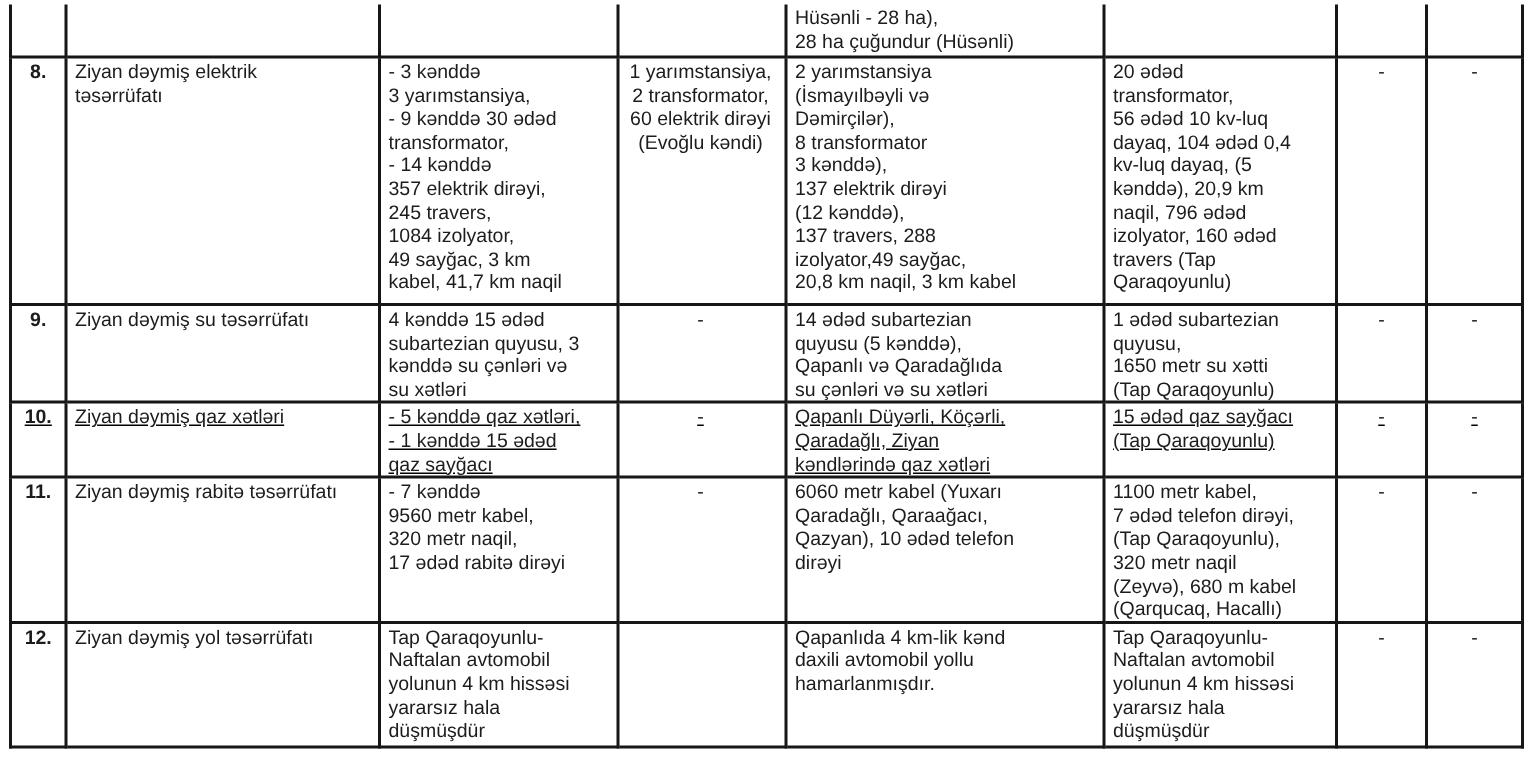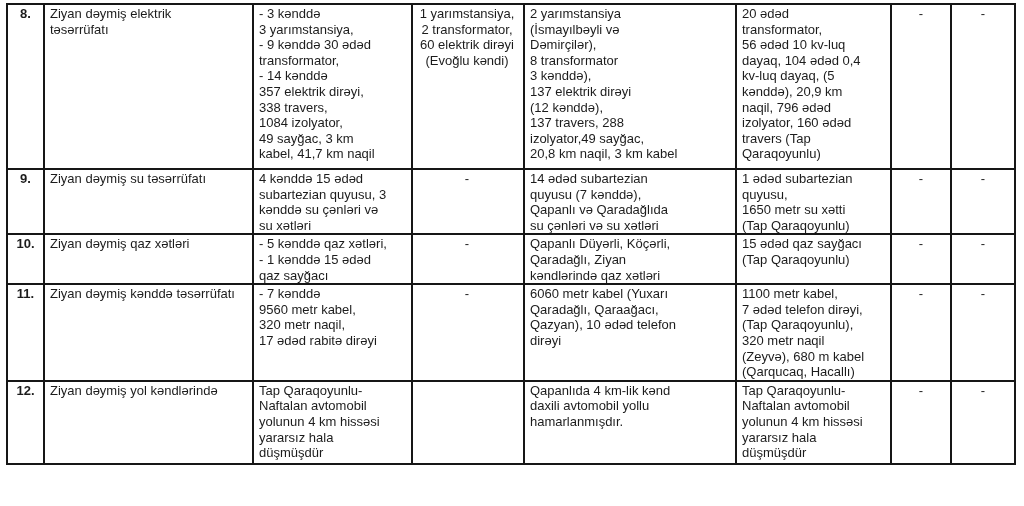--- a/index.html
+++ b/index.html
@@ -23,52 +23,63 @@
     white-space:pre-line;
     overflow:hidden;
   }
   tr.r-partial td { border-top:none; }
   td.c-num  { text-align:center; font-weight:bold; padding-left:1px; padding-right:1px; }
   td.c-center { text-align:center; padding-left:0; padding-right:2px; }
   td.c-dash { text-align:center; padding-left:1px; padding-right:1px; }
   tr.r-partial { height:35px; }
   tr.r-8  { height:165px; }
   tr.r-9  { height:63px;  }
-  tr.r-10 { height:36px;  }
+  tr.r-10 { height:36px;text-decoration:underline;  }
   tr.r-11 { height:93px;  }
   tr.r-12 { height:83px;  }
 </style>
 </head>
 <body>
 
 <div class="page">
   <table class="damage-table">
     <colgroup>
       <col style="width:37px">
         <col style="width:209px">
         <col style="width:159px">
         <col style="width:112px">
       <col style="width:212px">
         <col style="width:155px">
         <col style="width:60px">
         <col style="width:64px">
     </colgroup>
     <tbody>
+      <tr class="r-partial">
+        <td class="c-num"></td>
+        <td></td>
+        <td></td>
+        <td class="c-center"></td>
+        <td>Hüsənli - 28 ha),
+28 ha çuğundur (Hüsənli)</td>
+        <td></td>
+        <td class="c-dash"></td>
+        <td class="c-dash"></td>
+      </tr>
 
       <tr class="r-8">
         <td class="c-num">8.</td>
         <td>Ziyan dəymiş elektrik
 təsərrüfatı</td>
         <td>- 3 kənddə
 3 yarımstansiya,
 - 9 kənddə 30 ədəd
 transformator,
 - 14 kənddə
 357 elektrik dirəyi,
-338 travers,
+245 travers,
 1084 izolyator,
 49 sayğac, 3 km
 kabel, 41,7 km naqil</td>
         <td class="c-center">1 yarımstansiya,
 2 transformator,
 60 elektrik dirəyi
 (Evoğlu kəndi)</td>
         <td>2 yarımstansiya
 (İsmayılbəyli və
 Dəmirçilər),
@@ -95,21 +106,21 @@
 
       <tr class="r-9">
         <td class="c-num">9.</td>
         <td>Ziyan dəymiş su təsərrüfatı</td>
         <td>4 kənddə 15 ədəd
 subartezian quyusu, 3
 kənddə su çənləri və
 su xətləri</td>
         <td class="c-center">-</td>
         <td>14 ədəd subartezian
-quyusu (7 kənddə),
+quyusu (5 kənddə),
 Qapanlı və Qaradağlıda
 su çənləri və su xətləri</td>
         <td>1 ədəd subartezian
 quyusu,
 1650 metr su xətti
 (Tap Qaraqoyunlu)</td>
         <td class="c-dash">-</td>
         <td class="c-dash">-</td>
       </tr>
 
@@ -124,21 +135,21 @@
 Qaradağlı, Ziyan
 kəndlərində qaz xətləri</td>
         <td>15 ədəd qaz sayğacı
 (Tap Qaraqoyunlu)</td>
         <td class="c-dash">-</td>
         <td class="c-dash">-</td>
       </tr>
 
       <tr class="r-11">
         <td class="c-num">11.</td>
-        <td>Ziyan dəymiş kənddə təsərrüfatı</td>
+        <td>Ziyan dəymiş rabitə təsərrüfatı</td>
         <td>- 7 kənddə
 9560 metr kabel,
 320 metr naqil,
 17 ədəd rabitə dirəyi</td>
         <td class="c-center">-</td>
         <td>6060 metr kabel (Yuxarı
 Qaradağlı, Qaraağacı,
 Qazyan), 10 ədəd telefon
 dirəyi</td>
         <td>1100 metr kabel,
@@ -146,21 +157,21 @@
 (Tap Qaraqoyunlu),
 320 metr naqil
 (Zeyvə), 680 m kabel
 (Qarqucaq, Hacallı)</td>
         <td class="c-dash">-</td>
         <td class="c-dash">-</td>
       </tr>
 
       <tr class="r-12">
         <td class="c-num">12.</td>
-        <td>Ziyan dəymiş yol kəndlərində</td>
+        <td>Ziyan dəymiş yol təsərrüfatı</td>
         <td>Tap Qaraqoyunlu-
 Naftalan avtomobil
 yolunun 4 km hissəsi
 yararsız hala
 düşmüşdür</td>
         <td class="c-center"></td>
         <td>Qapanlıda 4 km-lik kənd
 daxili avtomobil yollu
 hamarlanmışdır.</td>
         <td>Tap Qaraqoyunlu-

